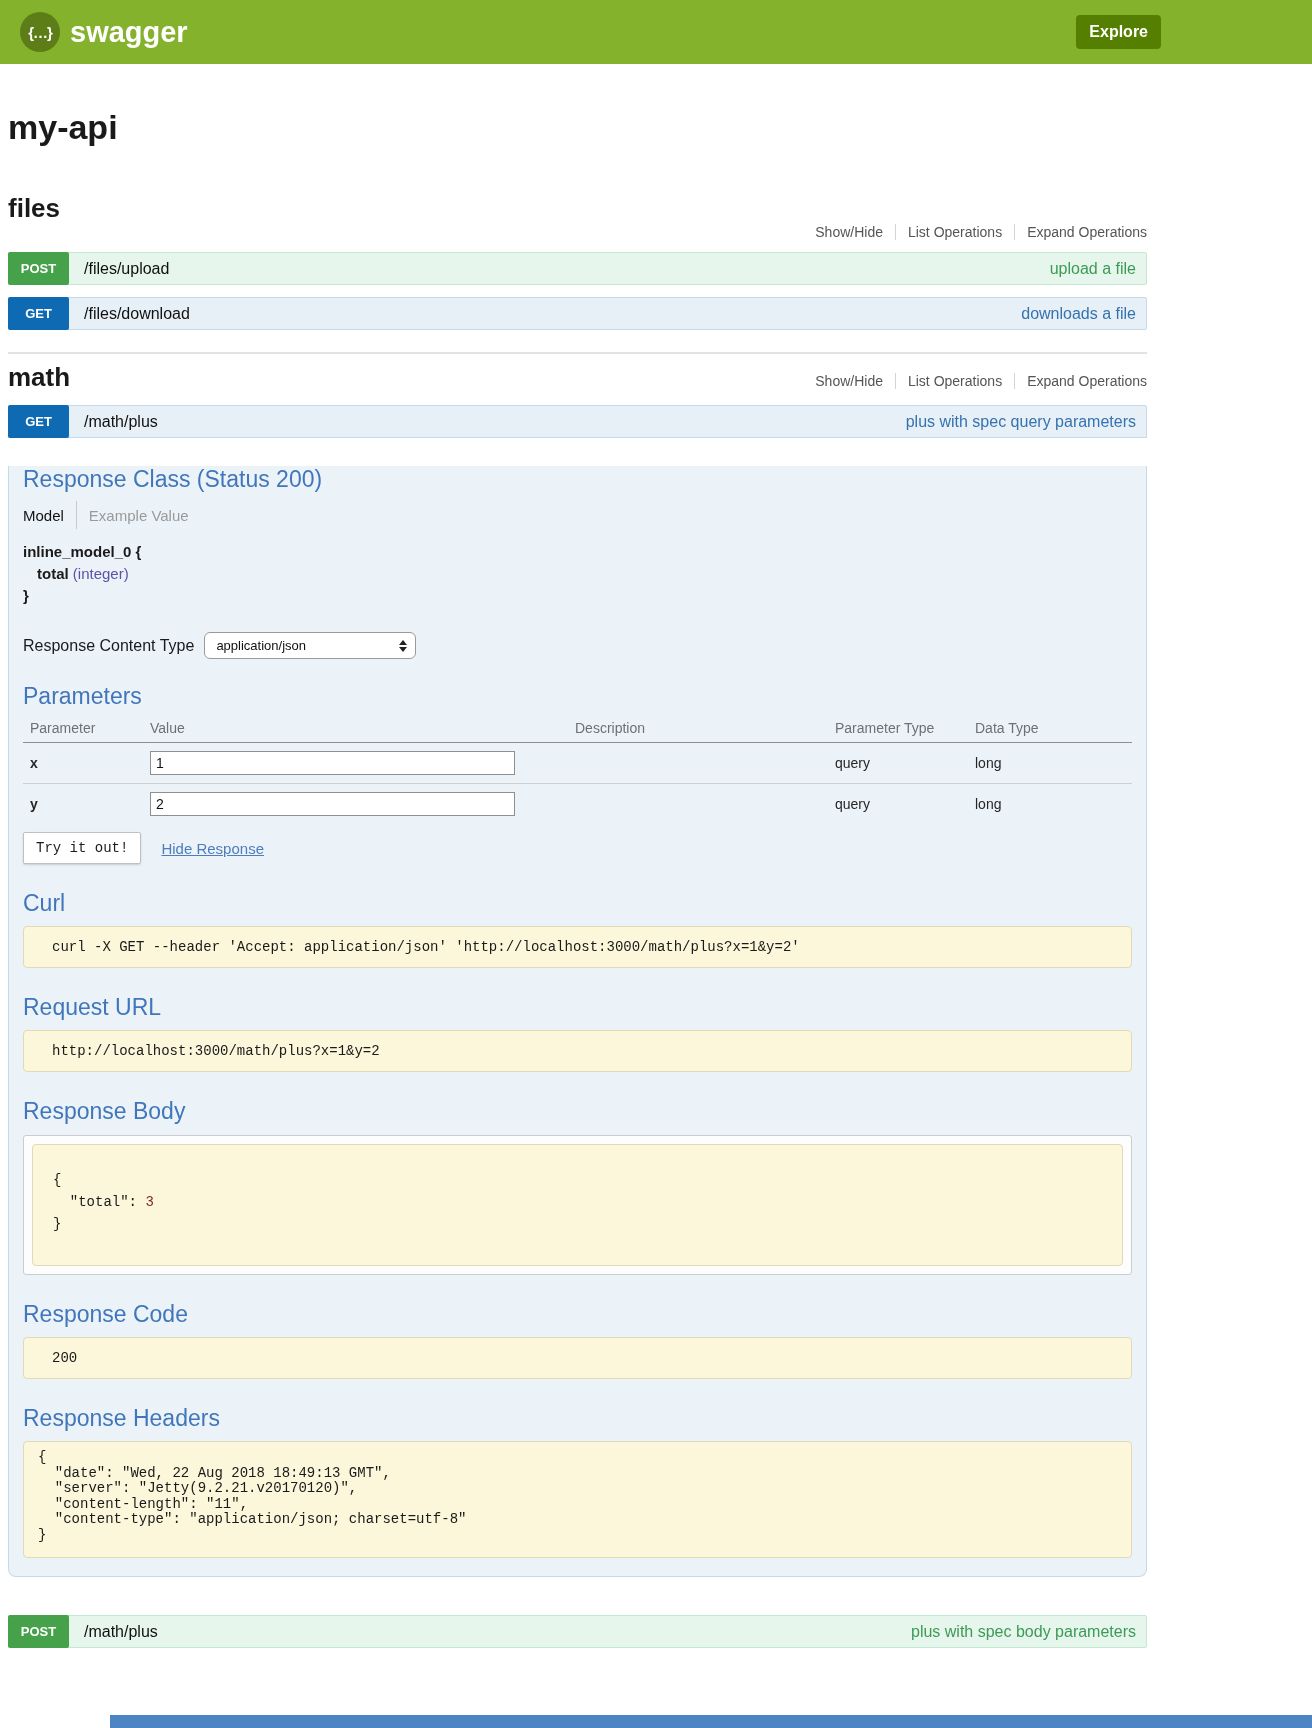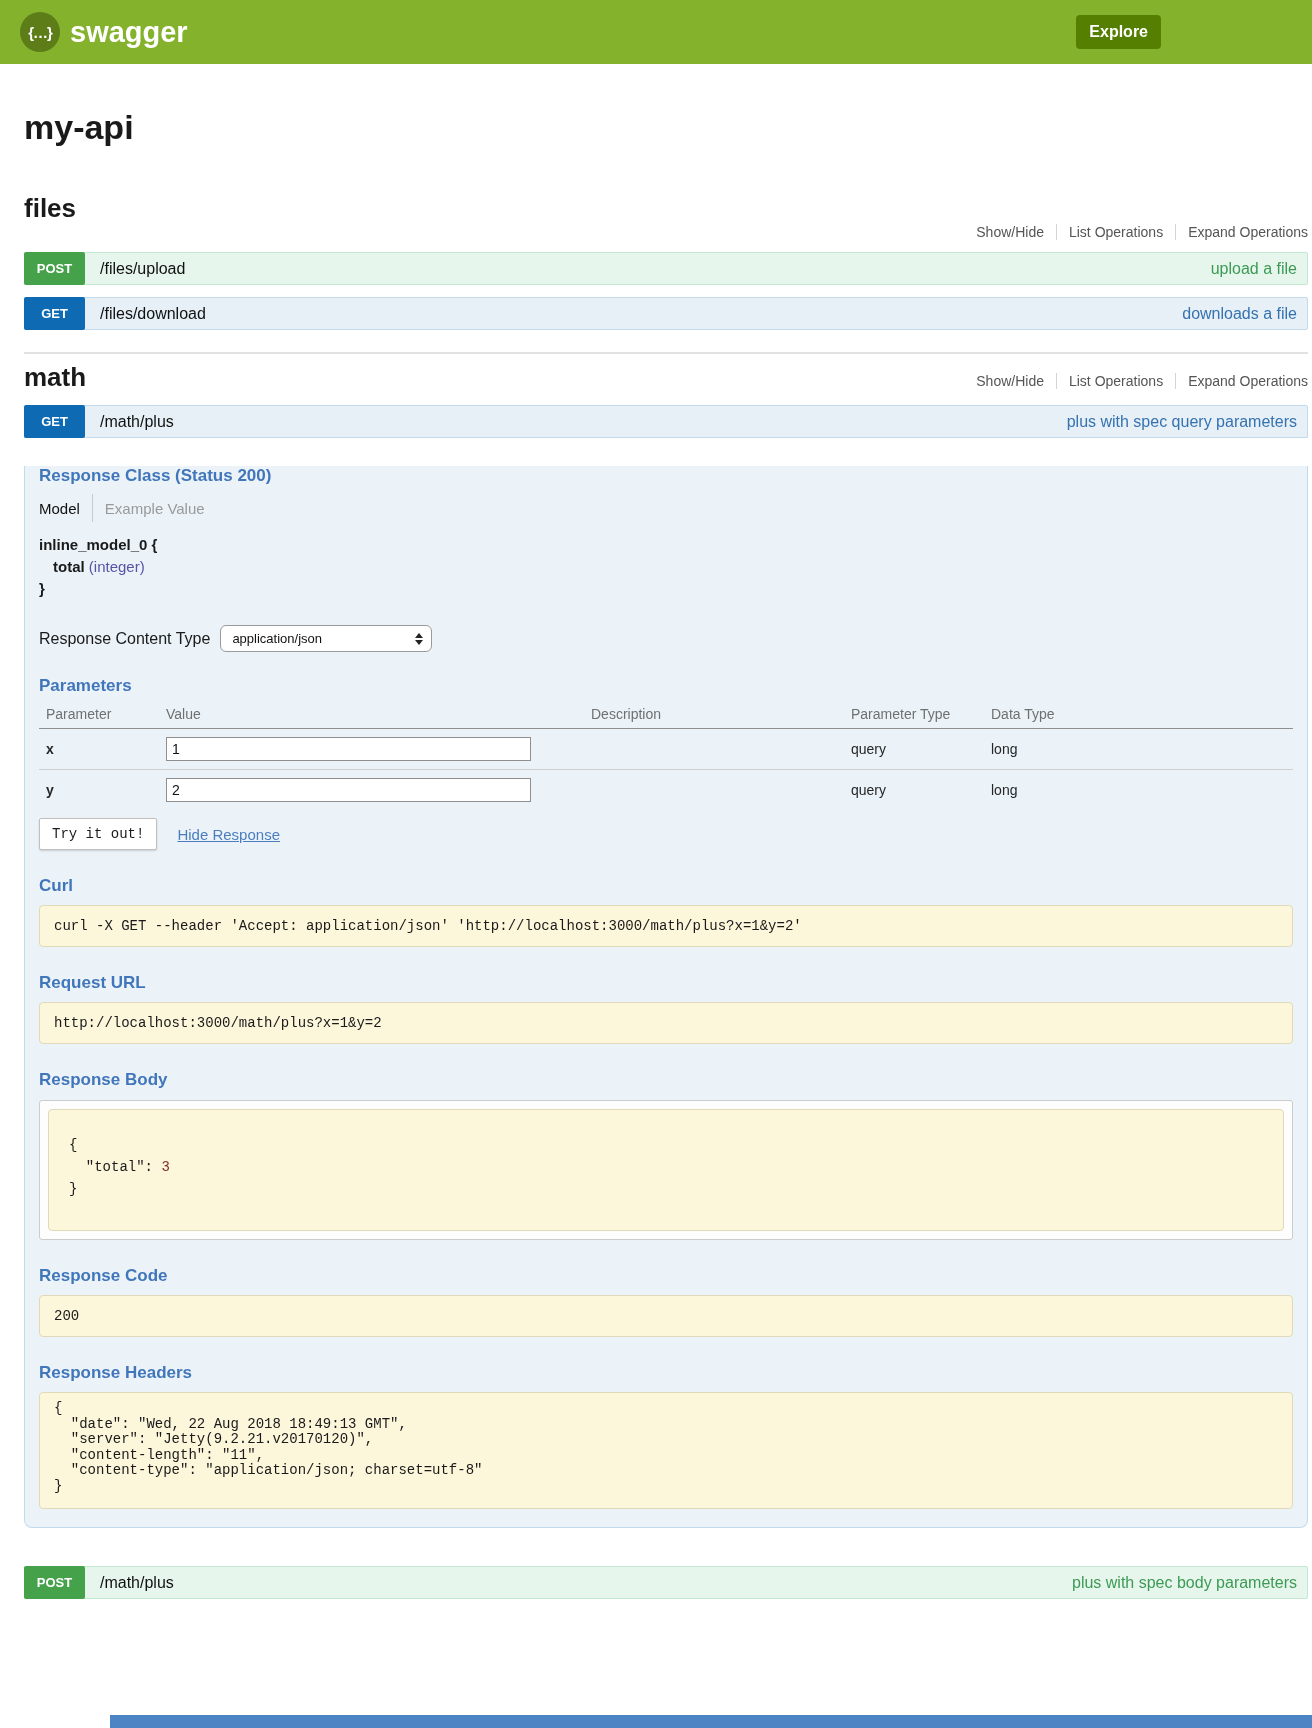--- a/index.html
+++ b/index.html
@@ -14,21 +14,21 @@
   .logo-circle { width:40px; height:40px; border-radius:50%; background:#5c7d17; color:#fff;
     display:flex; align-items:center; justify-content:center; font-weight:bold; font-size:15px; letter-spacing:-1px; }
   .brand { color:#fff; font-size:29px; font-weight:bold; margin-left:10px; }
   .url-input { width:490px; height:36px; border:1px solid #c8c8c8; outline:2px solid #ffffff55;
     font-size:16px; padding:0 10px; font-family:"Liberation Sans",sans-serif; color:#111; background:#fff; }
   .spacer-flex { flex:1; }
   .spacer-140 { width:140px; }
   .explore-btn { background:#547f00; color:#fff; font-weight:bold; font-size:16px; border:none;
     border-radius:4px; padding:8px 13px; cursor:pointer; font-family:"Liberation Sans",sans-serif; }
   
-  .wrap { width:1284px; margin-left:24px; }
+  .wrap { width:1139px; margin-left:8px; }
   .page-title { font-size:34px; font-weight:bold; color:#1a1a1a; margin-top:44px; }
   .section-head { display:flex; align-items:baseline; }
   .section-head.files { margin-top:46px;flex-direction:column; }
   .section-head.math { margin-top:8px; }
   .section-title { font-size:26px; font-weight:bold; color:#1a1a1a; }
   .section-controls { margin-left:auto; font-size:14px; color:#555; display:flex; align-items:center; }
   .section-controls a { color:#555; text-decoration:none; padding:0 12px; cursor:pointer; }
   .section-controls a:last-child { padding-right:0; }
   .ctrl-sep { width:1px; height:16px; background:#d4d4d4; }
   .section-divider { height:2px; background:#e2e2e2; margin-top:22px; }
@@ -41,21 +41,21 @@
   .op-row.get  .badge { background:#0f6ab4; }
   .op-row.post .badge { background:#46a24a; }
   .op-path { font-size:16px; color:#111; padding-left:16px; display:flex; align-items:center; text-decoration:none; }
   .op-summary { margin-left:auto; padding-right:10px; font-size:16px; display:flex; align-items:center; text-decoration:none; }
   .op-row.get  .op-summary { color:#3572b0; }
   .op-row.post .op-summary { color:#3c9a55; }
   
   .op-row.expanded { border-radius:2px 2px 0 0; }
   .op-content { background:#ebf3f9; border:1px solid #c3d9ec; border-top:none;
     border-radius:0 0 8px 8px; padding:0 14px 18px 14px; }
-  .blue-h { color:#4176ba; font-size:17px; font-weight:bold; }
+  .blue-h { color:#4176ba; font-size:23px; font-weight:normal; }
   .h-rc   { margin-top:28px; }
   .tabs { display:flex; align-items:center; margin-top:8px; font-size:15px; }
   .tab-active { color:#111; padding-right:12px; cursor:pointer; }
   .tab-sep { width:1px; height:28px; background:#c9c9c9; }
   .tab-inactive { color:#9a9a9a; padding-left:12px; cursor:pointer; }
   .model-block { margin-top:14px; font-size:15px; color:#1a1a1a; }
   .model-line { margin-top:5px; }
   .model-open, .model-close, .model-prop { font-weight:bold; }
   .model-indent { padding-left:14px; }
   .model-type { color:#5a52a5; font-weight:normal; }
@@ -77,21 +77,21 @@
   .pinput { width:365px; height:24px; border:1px solid #8f8f8f; font-size:14px; padding:0 5px;
     font-family:"Liberation Sans",sans-serif; color:#111; }
   .try-row { display:flex; align-items:center; margin-top:8px; }
   .try-btn { background:#fff; border:1px solid #c0c0c0; box-shadow:0 1px 2px rgba(0,0,0,.15);
     font-size:14px; color:#1a1a1a; padding:7px 12px; cursor:pointer; border-radius:2px;
     font-family:Liberation Mono, monospace; }
   .hide-resp { margin-left:20px; font-size:15px; color:#4c7dbf; text-decoration:underline; cursor:pointer; }
   .h-gap { margin-top:26px; }
   .cream { background:#fcf6db; border:1px solid #e0dab8; border-radius:4px; margin-top:9px;
     font-family:"Liberation Mono","DejaVu Sans Mono",monospace; font-size:14px; color:#1a1a1a;
-    padding:12px 14px; white-space:pre; overflow:hidden; }
+    padding:12px 28px; white-space:pre; overflow:hidden; }
   .body-wrap { margin-top:10px; border:1px solid #cccccc; border-radius:3px; background:#fdfdfd; padding:8px; }
   .body-wrap .cream { margin-top:0; padding:24px 20px 30px 20px; line-height:22px; }
   .json-num { color:#7d2b2b; }
   .headers-pre { line-height:15.5px; padding:8px 14px 14px 14px; }
   .bottom-bar { position:absolute; bottom:0; left:110px; right:0; height:13px; background:#4d84c4; }
 </style>
 </head>
 <body>
 
 <div class="topbar">

